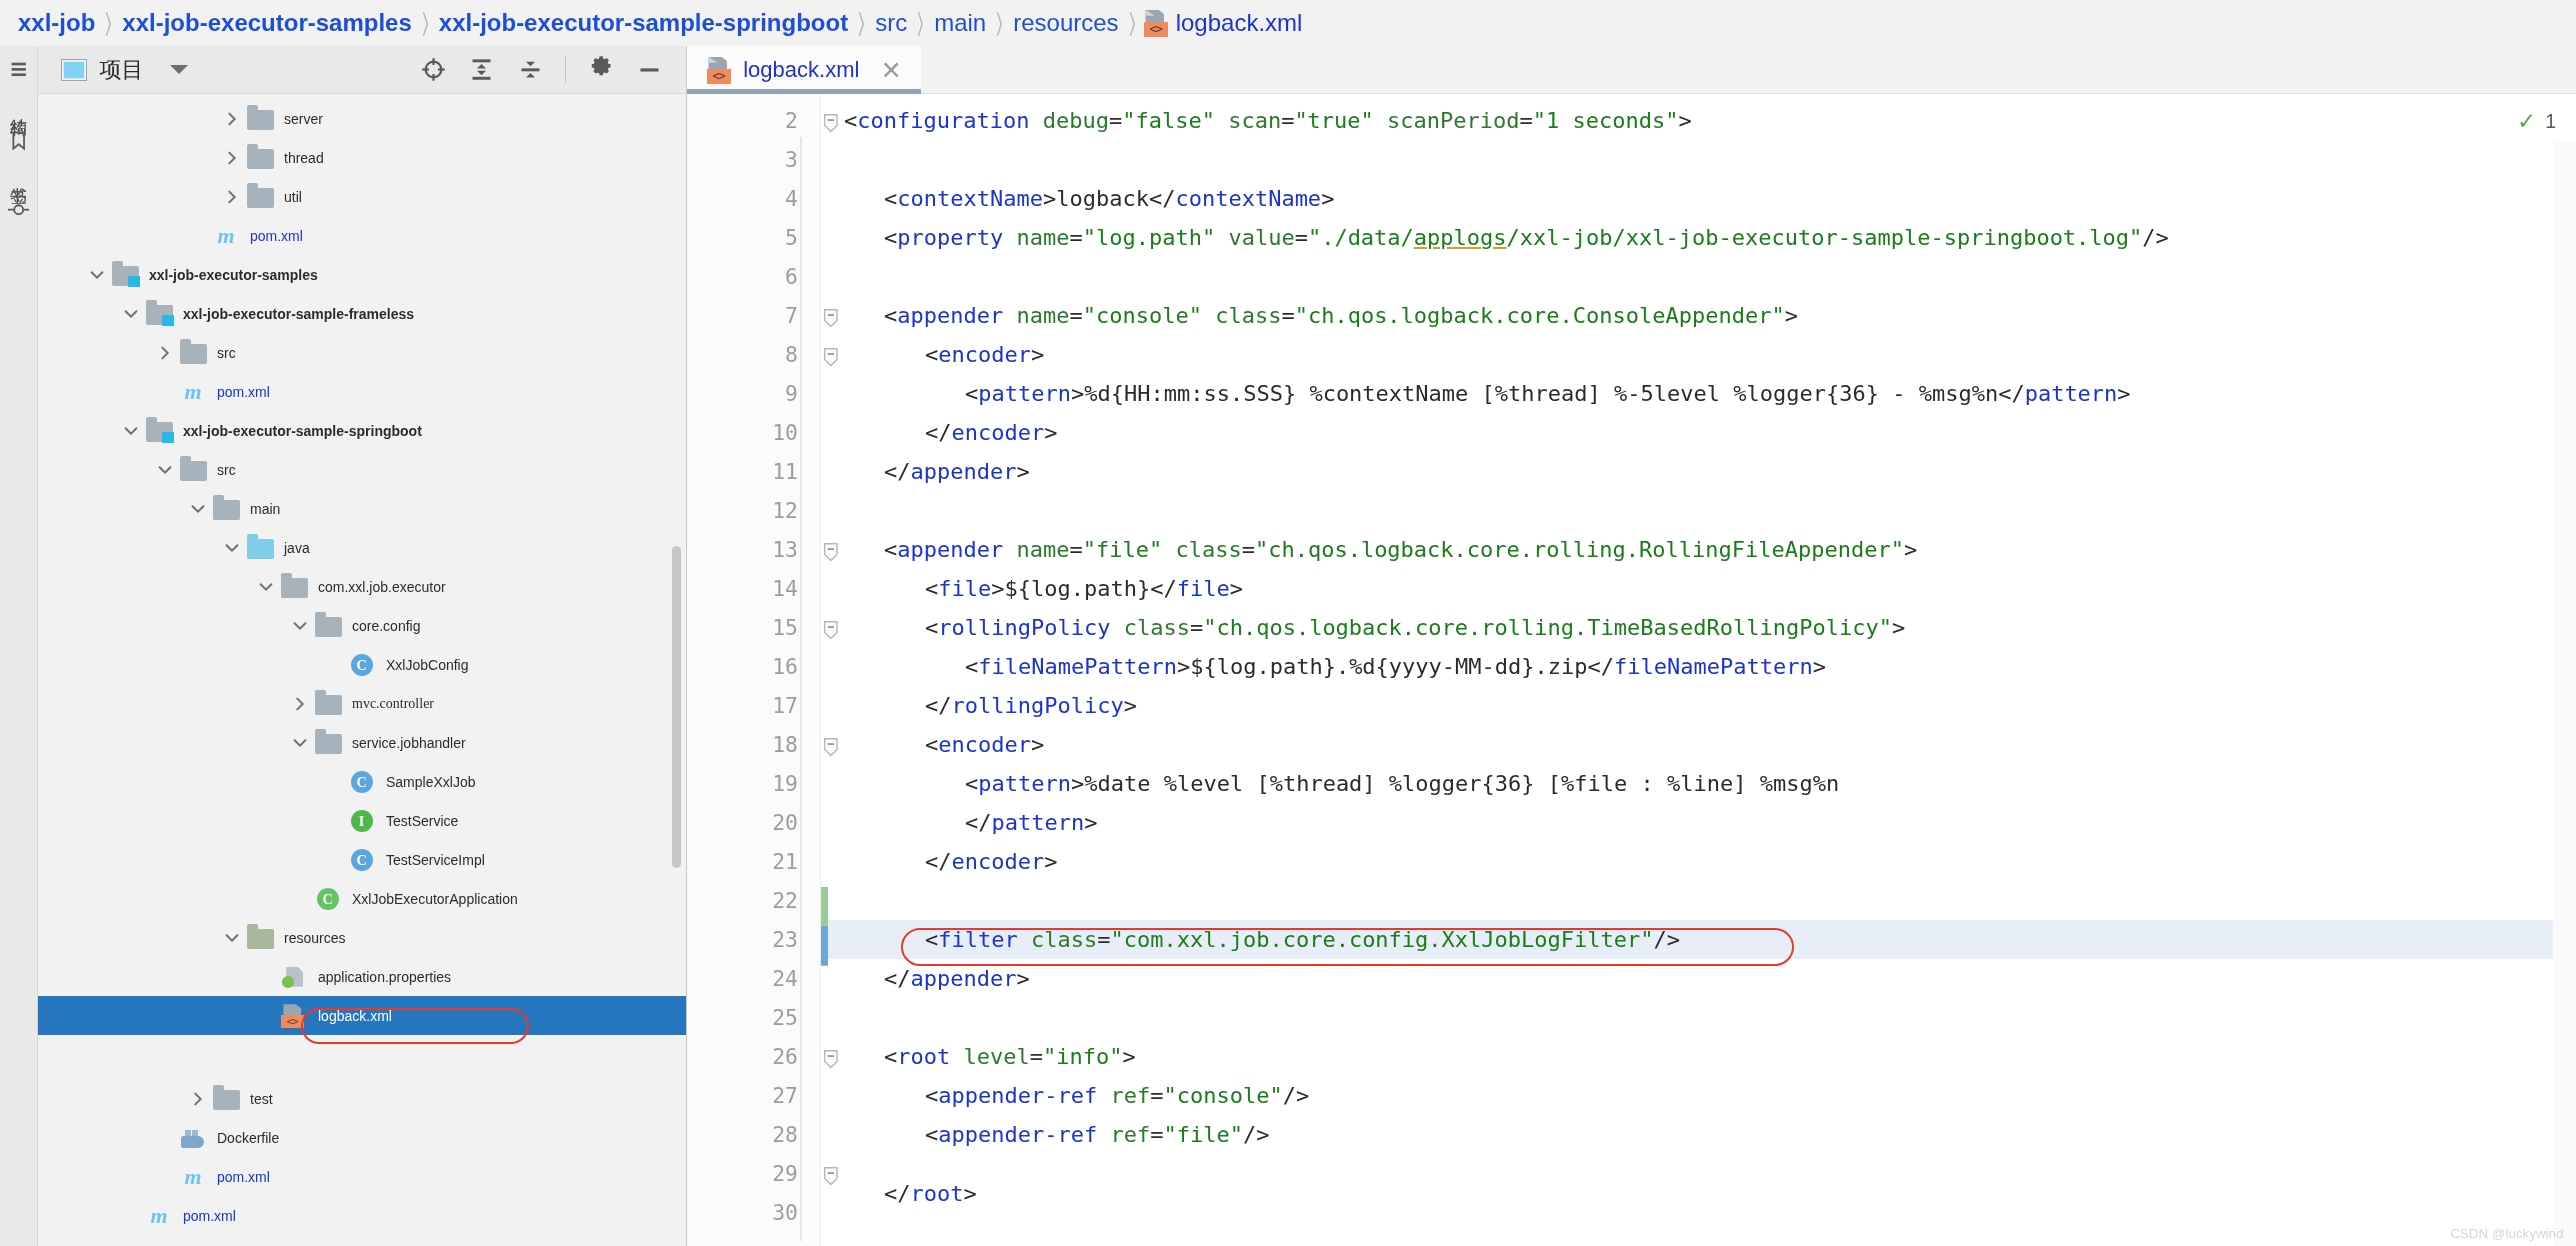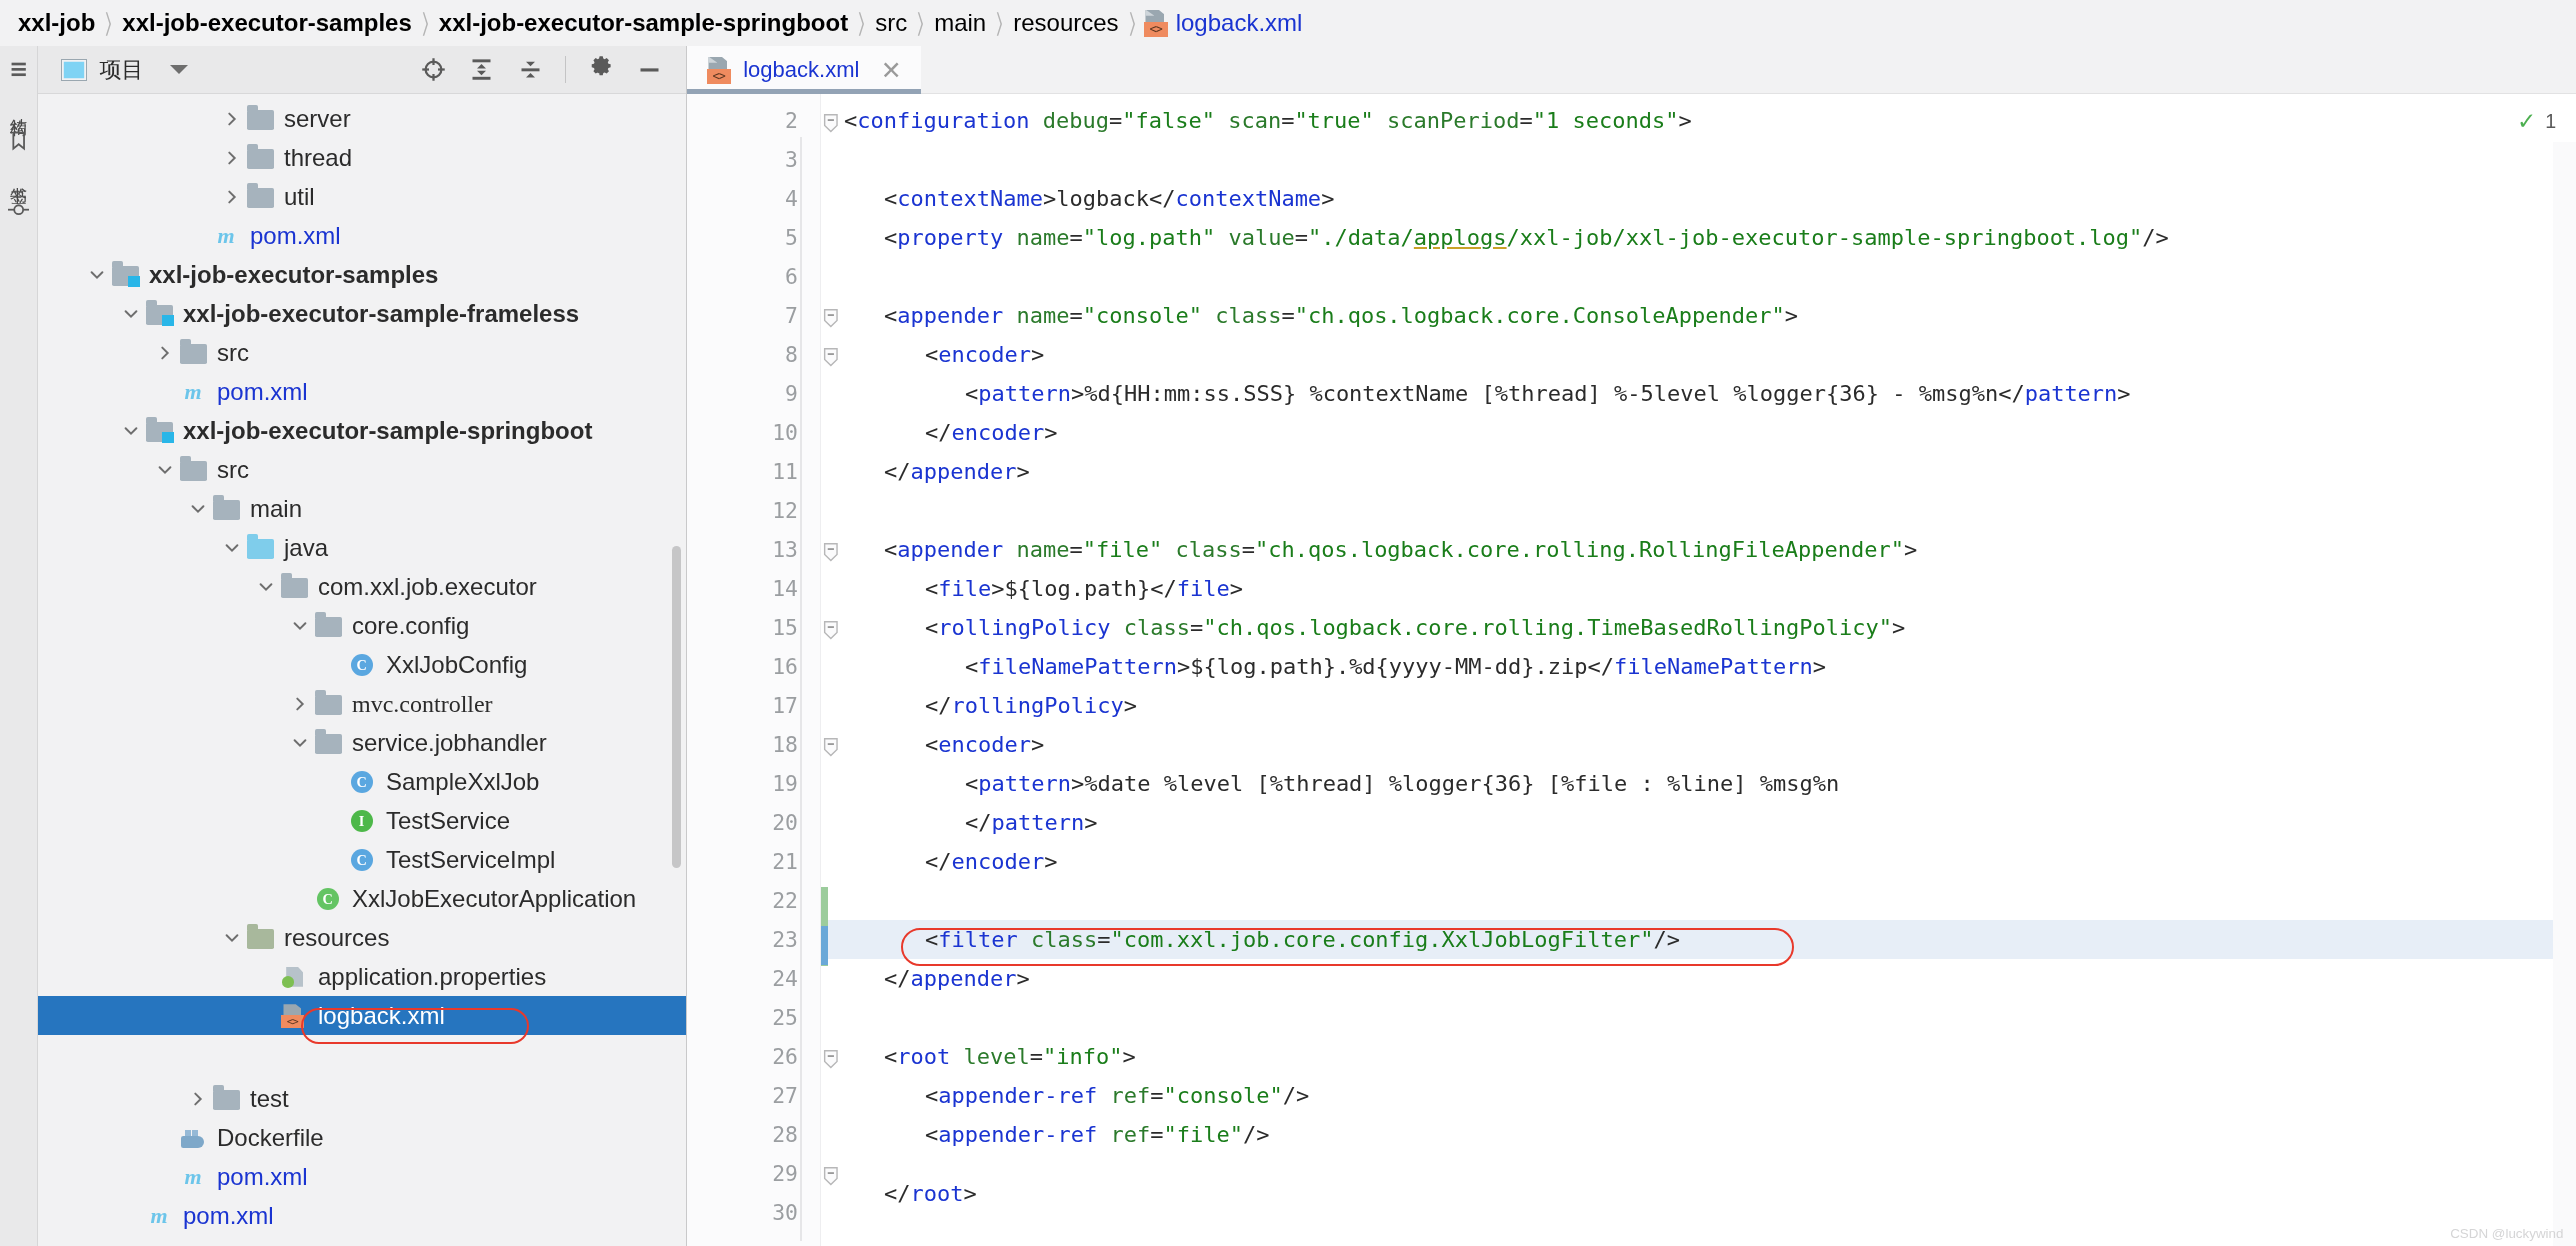--- a/index.html
+++ b/index.html
@@ -14,21 +14,21 @@
   .breadcrumb-bar {
     height: 46px;
     background: #f2f2f3;
     display: flex;
     align-items: center;
     padding-left: 9px;
     gap: 0px;
   }
   .crumb {
     font-size: 24px;
-    color: #000000;
+    color: #1d4ed8;
     padding: 0 9px;
     white-space: nowrap;
   }
   .crumb.bold { font-weight: bold; }
   .crumb.link { color: #1a34d1; }
   .crumb-sep {
     color: #b4b4b4;
     font-size: 27px;
     font-weight: 300;
     transform: scaleX(0.7);
@@ -130,21 +130,21 @@
     padding-right: 7.1px;
     position: relative;
   }
   .row.selected { background: #2675bf; color: #ffffff; }
   .row .arrow {
     width: 27px; height: 39px; flex: none;
     display: flex; align-items: center; justify-content: center;
   }
   .arrow svg { display: block; }
   .row .ticon { width: 30px; height: 25px; flex: none; margin-right: 9px; position: relative; }
-  .row .label { font-size: 24px; line-height: 1; }
+  .row .label { font-size: 14px; line-height: 1; }
   .row .label.bold { font-weight: bold; }
   .row .label.blue { color: #1a34d1; }
 
   
   .folder-grey {
     position: absolute; left: 1.8px; top: 3.6px; width: 27px; height: 19.7px;
     background: #a6b3bd; border-radius: 1.8px;
   }
   .folder-grey::before {
     content: ''; position: absolute; left: 0; top: -4.5px; width: 11.6px; height: 5.4px;

